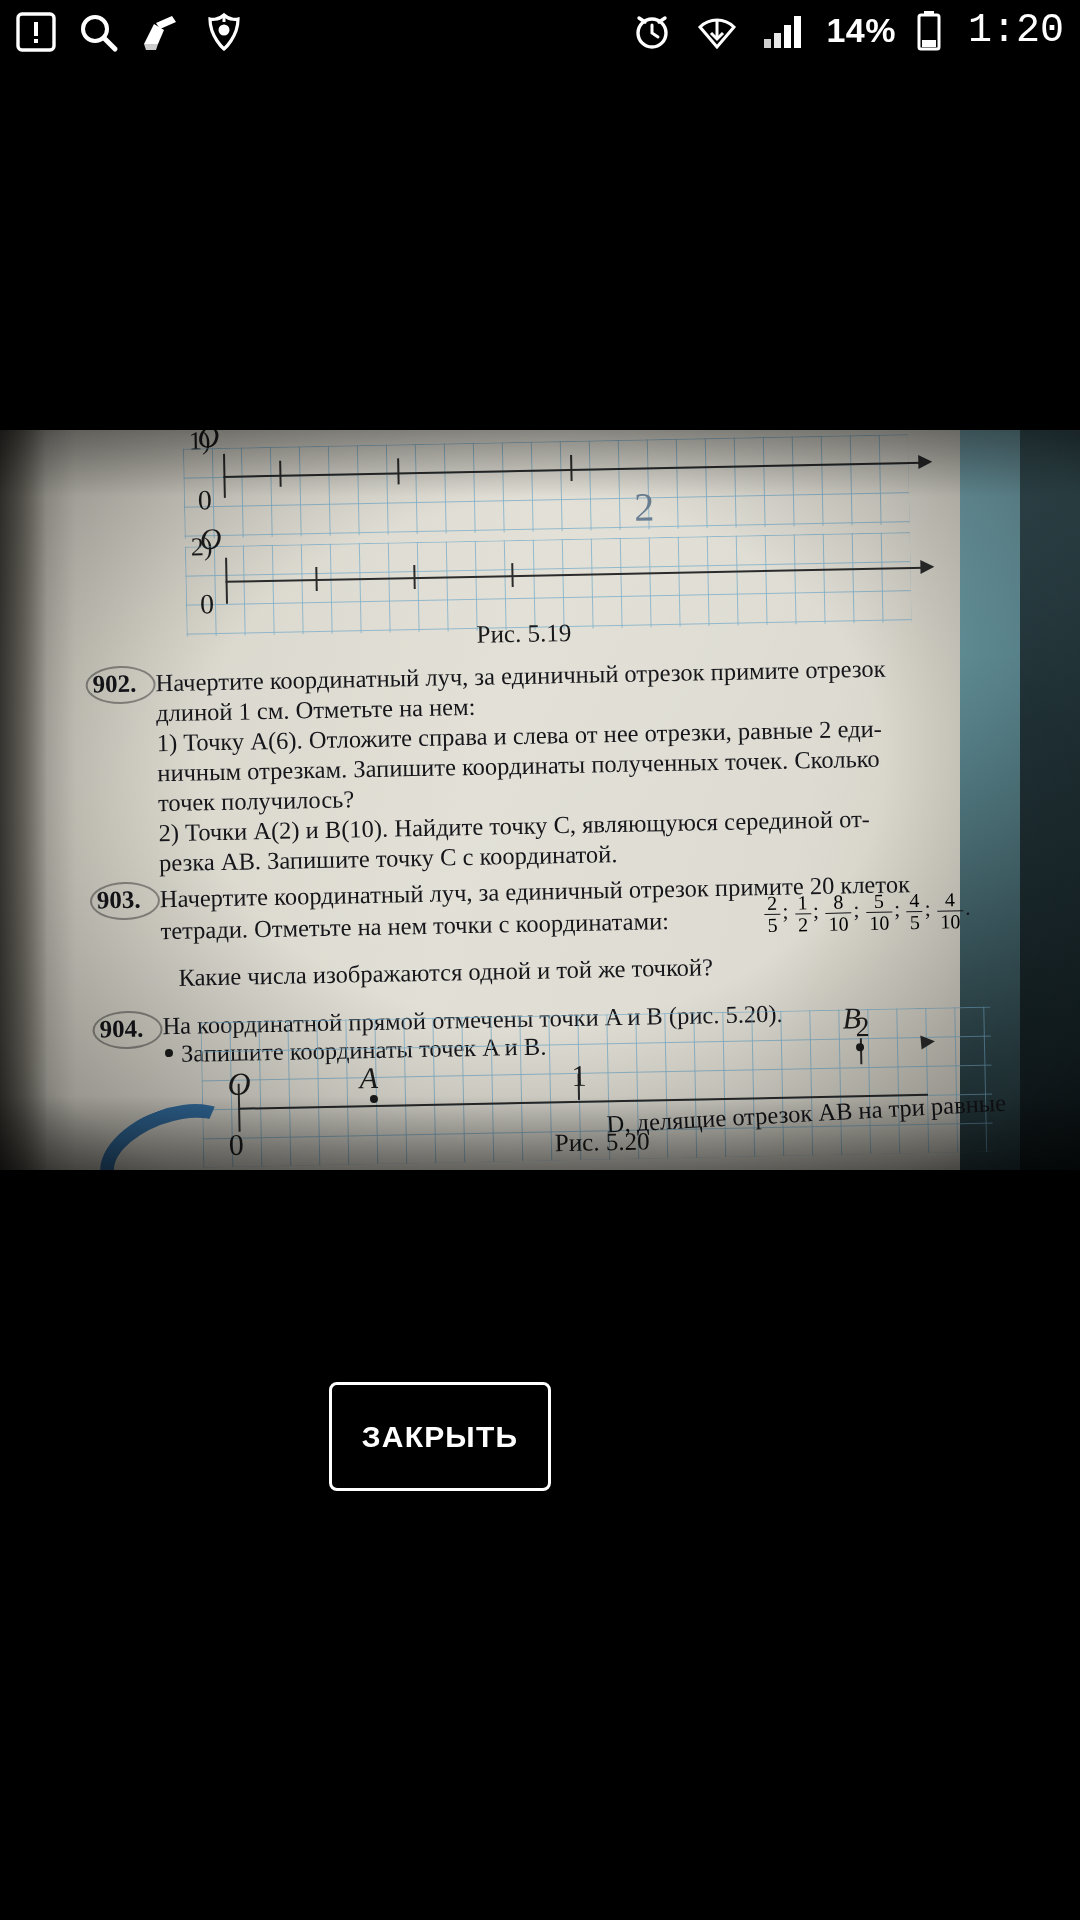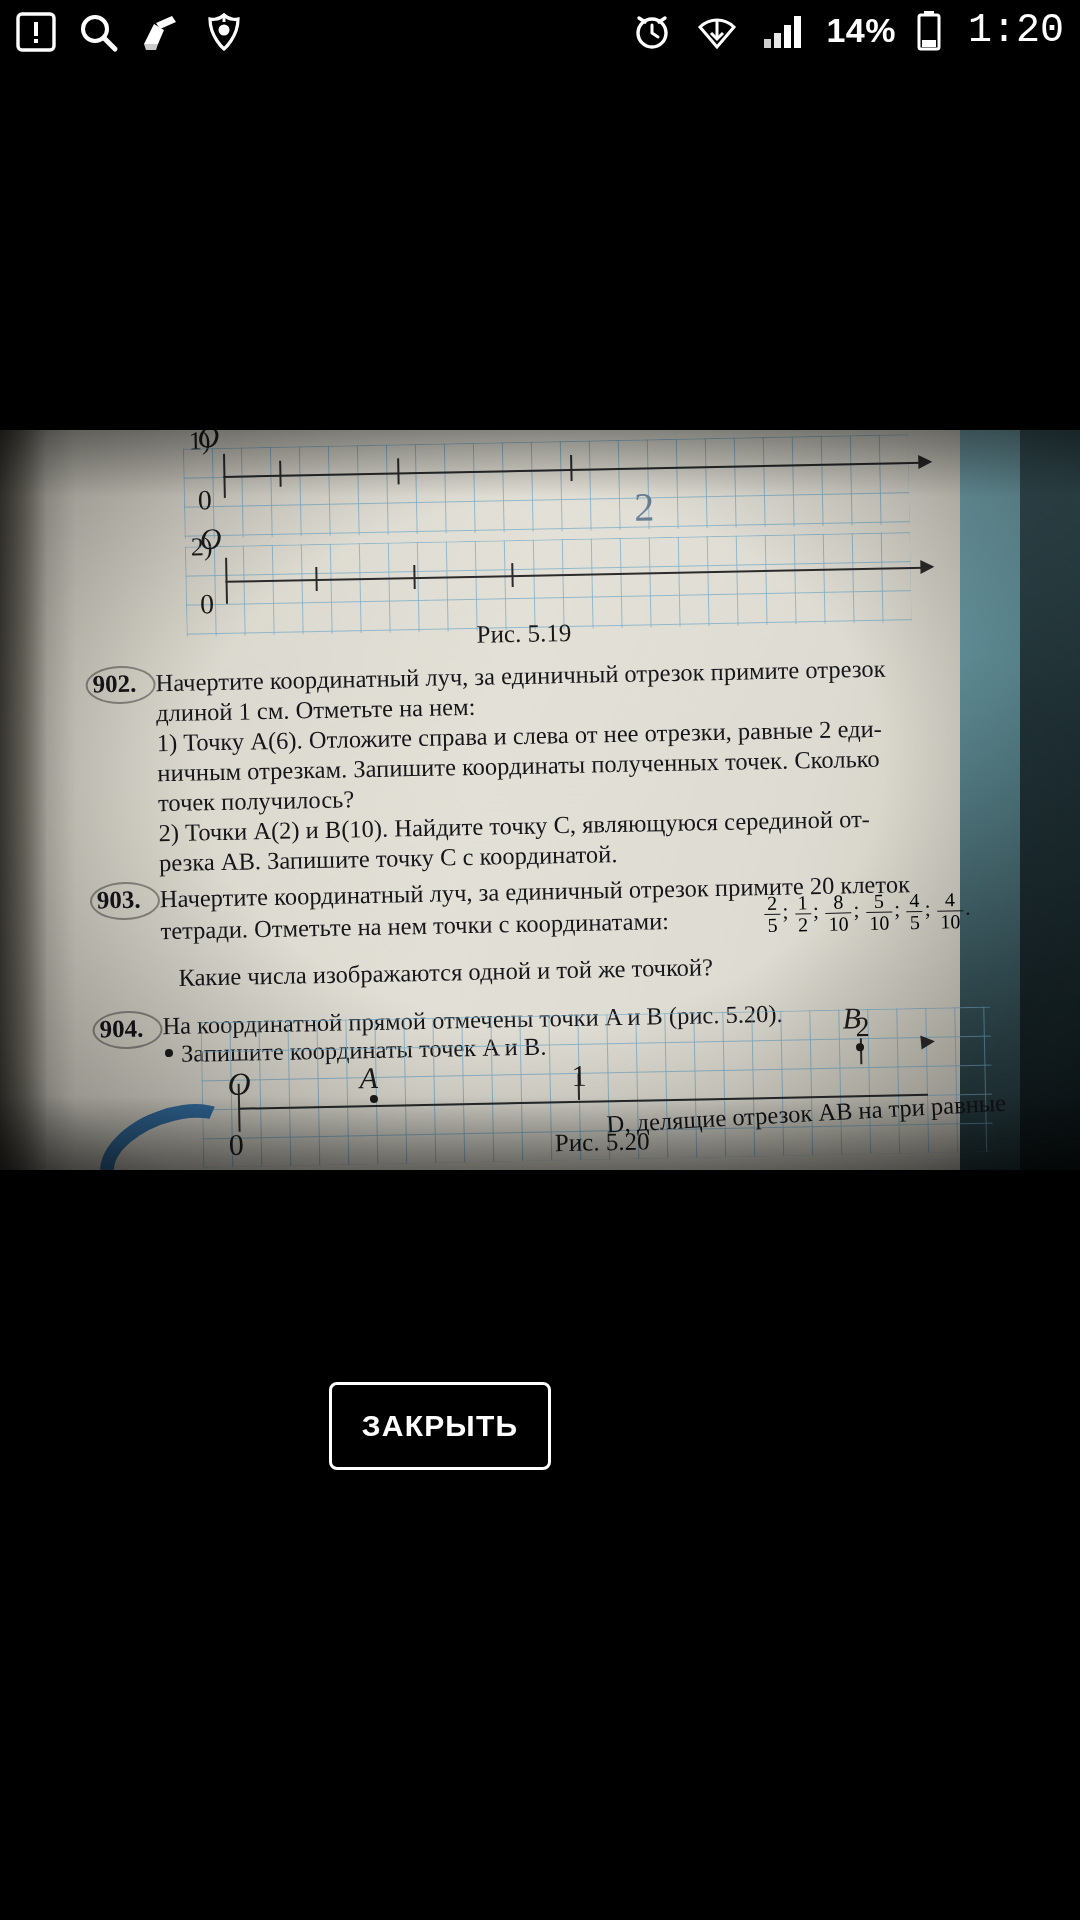--- a/index.html
+++ b/index.html
@@ -65,21 +65,21 @@
 
   .pen{position:absolute;left:90px;top:672px;width:120px;height:60px;
        border:14px solid #2e6fa8;border-radius:50%;
        border-right-color:transparent;border-bottom-color:transparent;
        transform:rotate(-20deg);opacity:.95;}
 
   .vignette{position:absolute;inset:0;pointer-events:none;
      background:radial-gradient(ellipse at 50% 45%, rgba(0,0,0,0) 45%, rgba(0,0,0,0.30) 85%, rgba(0,0,0,0.55) 100%);}
 
   
-  .close-btn{position:absolute;left:329px;top:1382px;width:222px;height:88px;
+  .close-btn{position:absolute;left:329px;top:1382px;width:222px;height:109px;
      border:3px solid #ffffff;border-radius:8px;background:transparent;color:#fff;
      font-size:30px;font-weight:700;letter-spacing:1.2px;cursor:pointer;}
 </style>
 </head>
 <body>
 
 <div class="screen">
 
   <div class="statusbar">
     <div class="sb-left">

